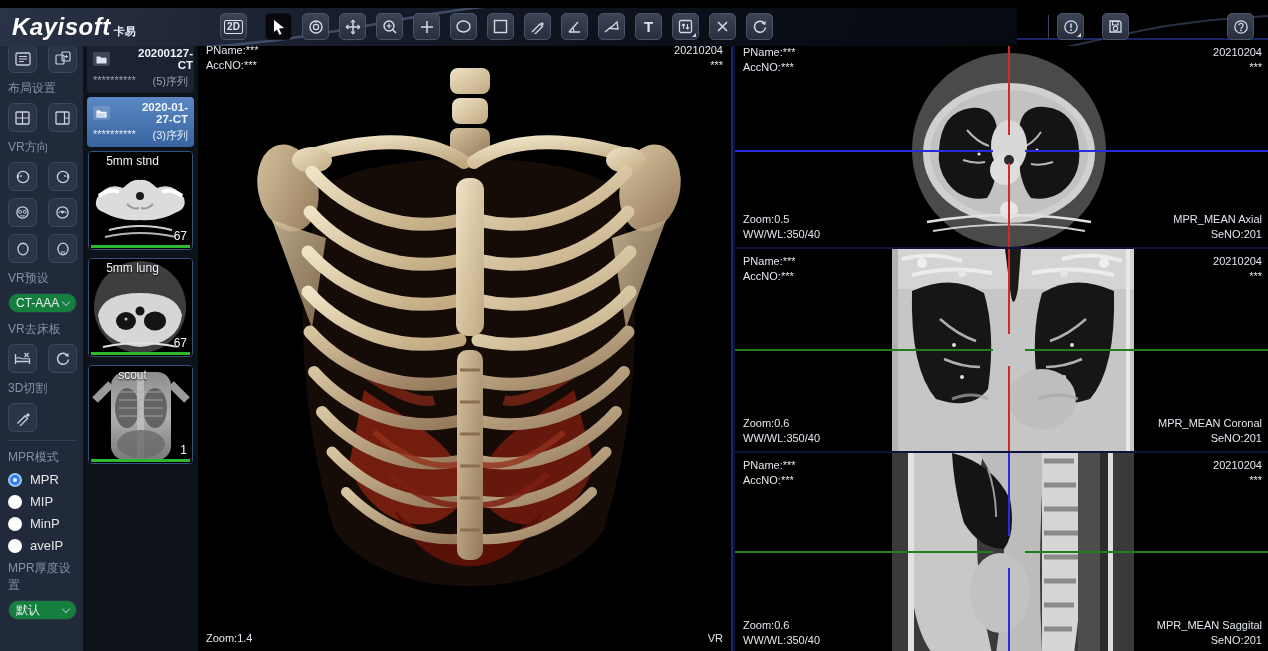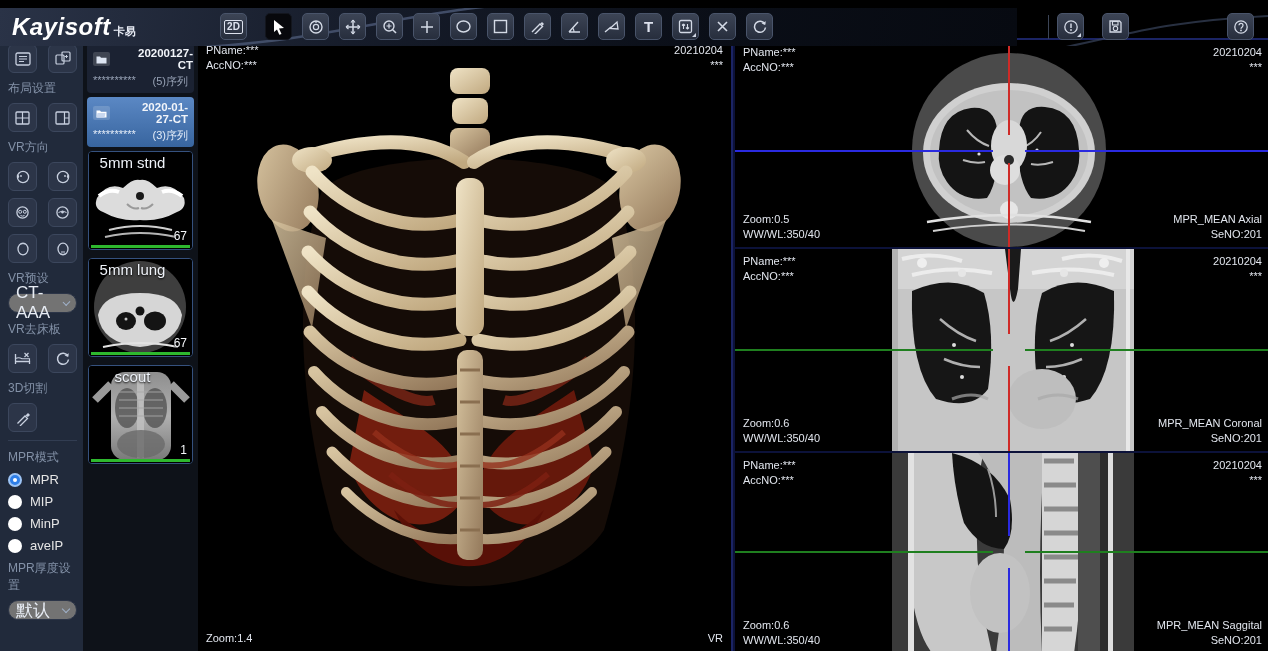--- a/index.html
+++ b/index.html
@@ -30,22 +30,22 @@
   .tools-right .spacer { width:88px; }
   .tdiv { width:1px; height:24px; background:#3c4557; margin:0 8px 0 0; }
 
   
   .sidebar { position:absolute; left:0; top:38px; width:83px; height:613px;
     background:#212a3b; z-index:20; padding:6px 6px 13px 8px; }
   .sb-row { display:flex; gap:11px; margin-bottom:7px; }
   .sb-btn { width:29px; height:29px; border-radius:6px; background:#2c3548; border:1px solid #3c475d;
     display:flex; align-items:center; justify-content:center; cursor:pointer; padding:0; }
   .sb-label { font-size:12px; color:#8391a7; margin:3px 0 6px 0; }
-  .sb-select { width:69px; height:20px; border-radius:10px; background:#737373; border:1px solid #2c3548;
-    color:#e8edf5; font-size:17px; display:flex; align-items:center; justify-content:space-between;
+  .sb-select { width:69px; height:20px; border-radius:10px; background:#15803d; border:1px solid #2c3548;
+    color:#e8edf5; font-size:12px; display:flex; align-items:center; justify-content:space-between;
     padding:0 7px; cursor:pointer; margin-bottom:8px; }
   .chev { width:6px; height:6px; border-right:1.5px solid #9fb0c8; border-bottom:1.5px solid #9fb0c8;
     transform:rotate(45deg); margin-top:-3px; }
   .sb-divider { height:1px; background:#323d52; margin:8px 0; }
   .radio-row { display:flex; align-items:center; gap:8px; margin-bottom:7px; cursor:pointer; }
   .radio { width:14px; height:14px; border-radius:50%; background:#fff; }
   .radio.sel { background:#2f7fe8; border:2px solid #9dc4f5; box-shadow:inset 0 0 0 2.5px #2f7fe8;
     position:relative; }
   .radio.sel::after { content:""; position:absolute; left:3px; top:3px; width:4px; height:4px;
     border-radius:50%; background:#fff; }
@@ -58,21 +58,21 @@
   .study.sel { background:linear-gradient(180deg,#5b88c4,#38659f); }
   .study .r1 { display:flex; align-items:center; }
   .study .ficon { width:17px; height:14px; border-radius:2px; background:rgba(255,255,255,.16);
     display:flex; align-items:center; justify-content:center; flex:none; }
   .study .title { flex:1; text-align:right; font-size:11.5px; font-weight:bold; color:#f2f5fa;padding-left:28px; }
   .study .r2 { display:flex; justify-content:space-between; font-size:11px; color:#97a2b5; margin-top:3px; }
   .study.sel .r2 { color:#e3ecf8; }
   .thumb { position:relative; width:105px; height:99px; margin:0 auto 8px auto;
     border:1px solid #35517e; border-radius:4px; background:#000; overflow:hidden; cursor:pointer; }
   .thumb.sel { border-color:#6f9fd8; }
-  .thumb .tlabel { position:absolute; top:2px; left:0; right:16px; text-align:center; font-size:15px;
+  .thumb .tlabel { position:absolute; top:2px; left:0; right:16px; text-align:center; font-size:12px;
     color:#eef2f8; text-shadow:0 1px 2px #000; z-index:3; }
   .thumb .tnum { position:absolute; right:5px; bottom:6px; font-size:12px; color:#f5f7fa;
     text-shadow:0 1px 2px #000; z-index:3; }
   .thumb .bar { position:absolute; left:2px; bottom:1px; height:3px; background:#2eb82e; z-index:3; }
   .thumb svg { position:absolute; left:0; top:0; }
 
   
   .vrview { position:absolute; left:198px; top:38px; width:533px; height:613px; background:#000; overflow:hidden; }
   .rightcol { position:absolute; left:731px; top:38px; width:537px; height:613px;
     background:#0c123a; border-left:2px solid #1b2464; border-top:2px solid #1b2464; }

